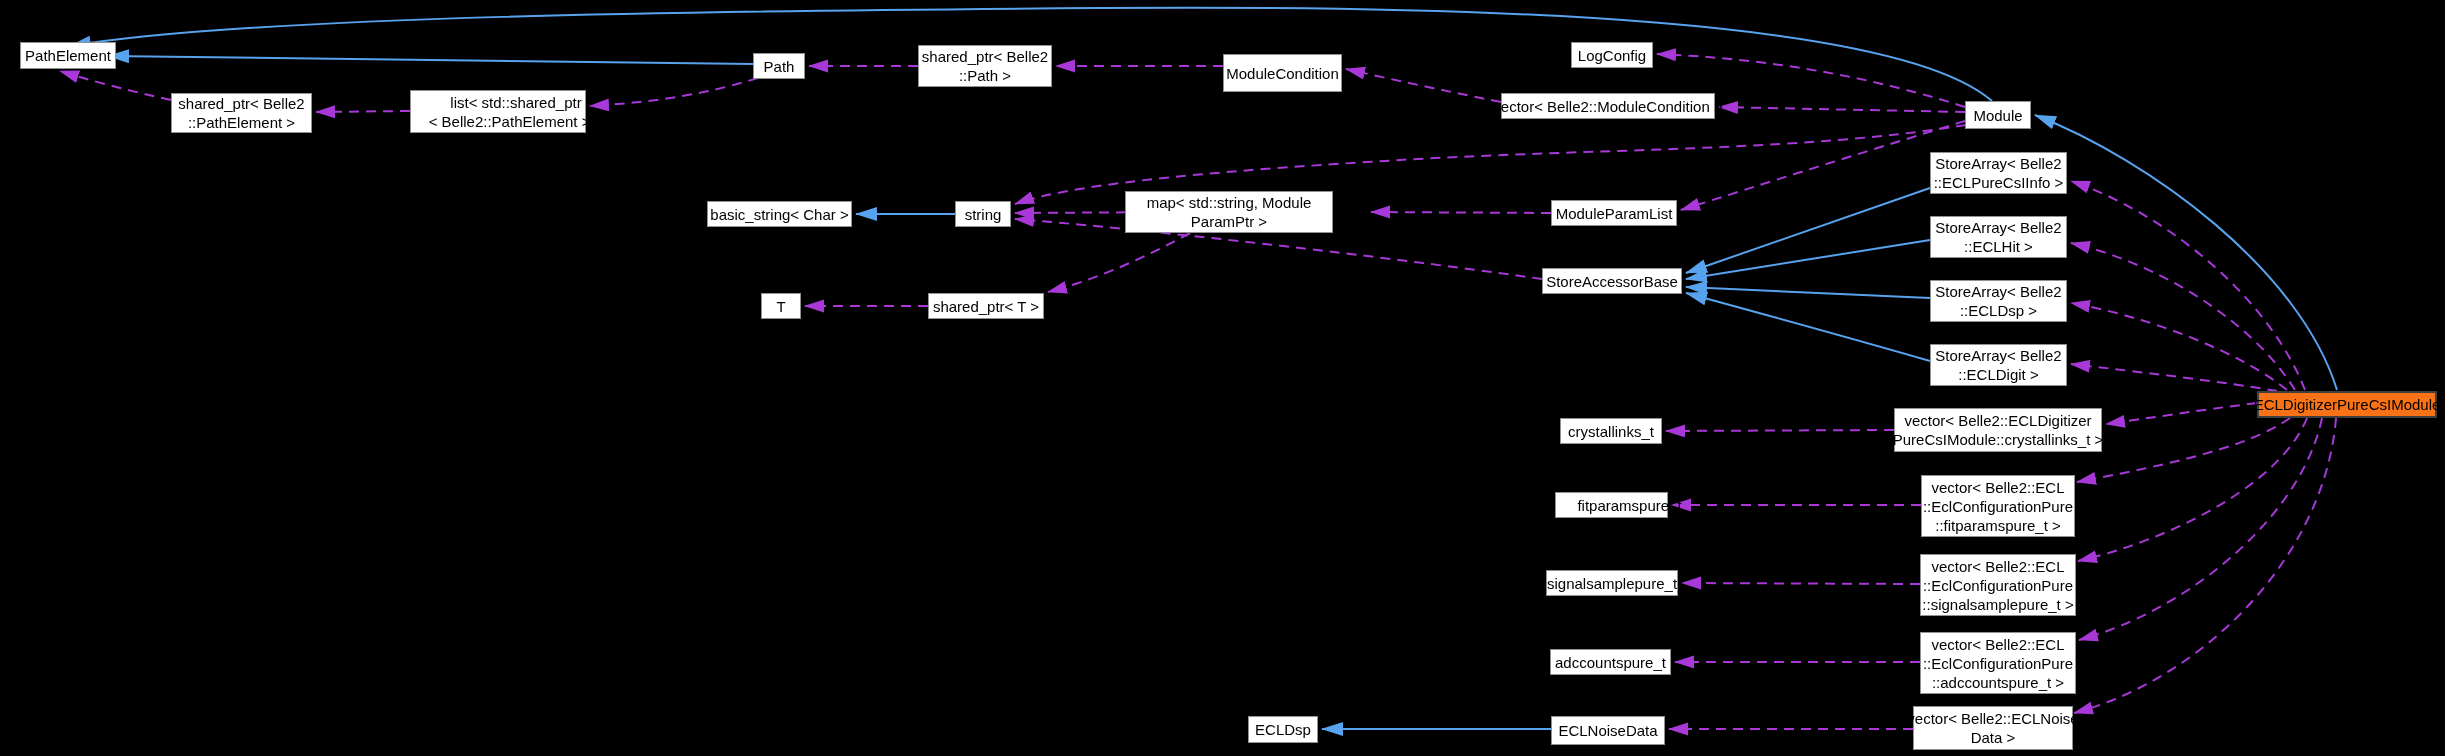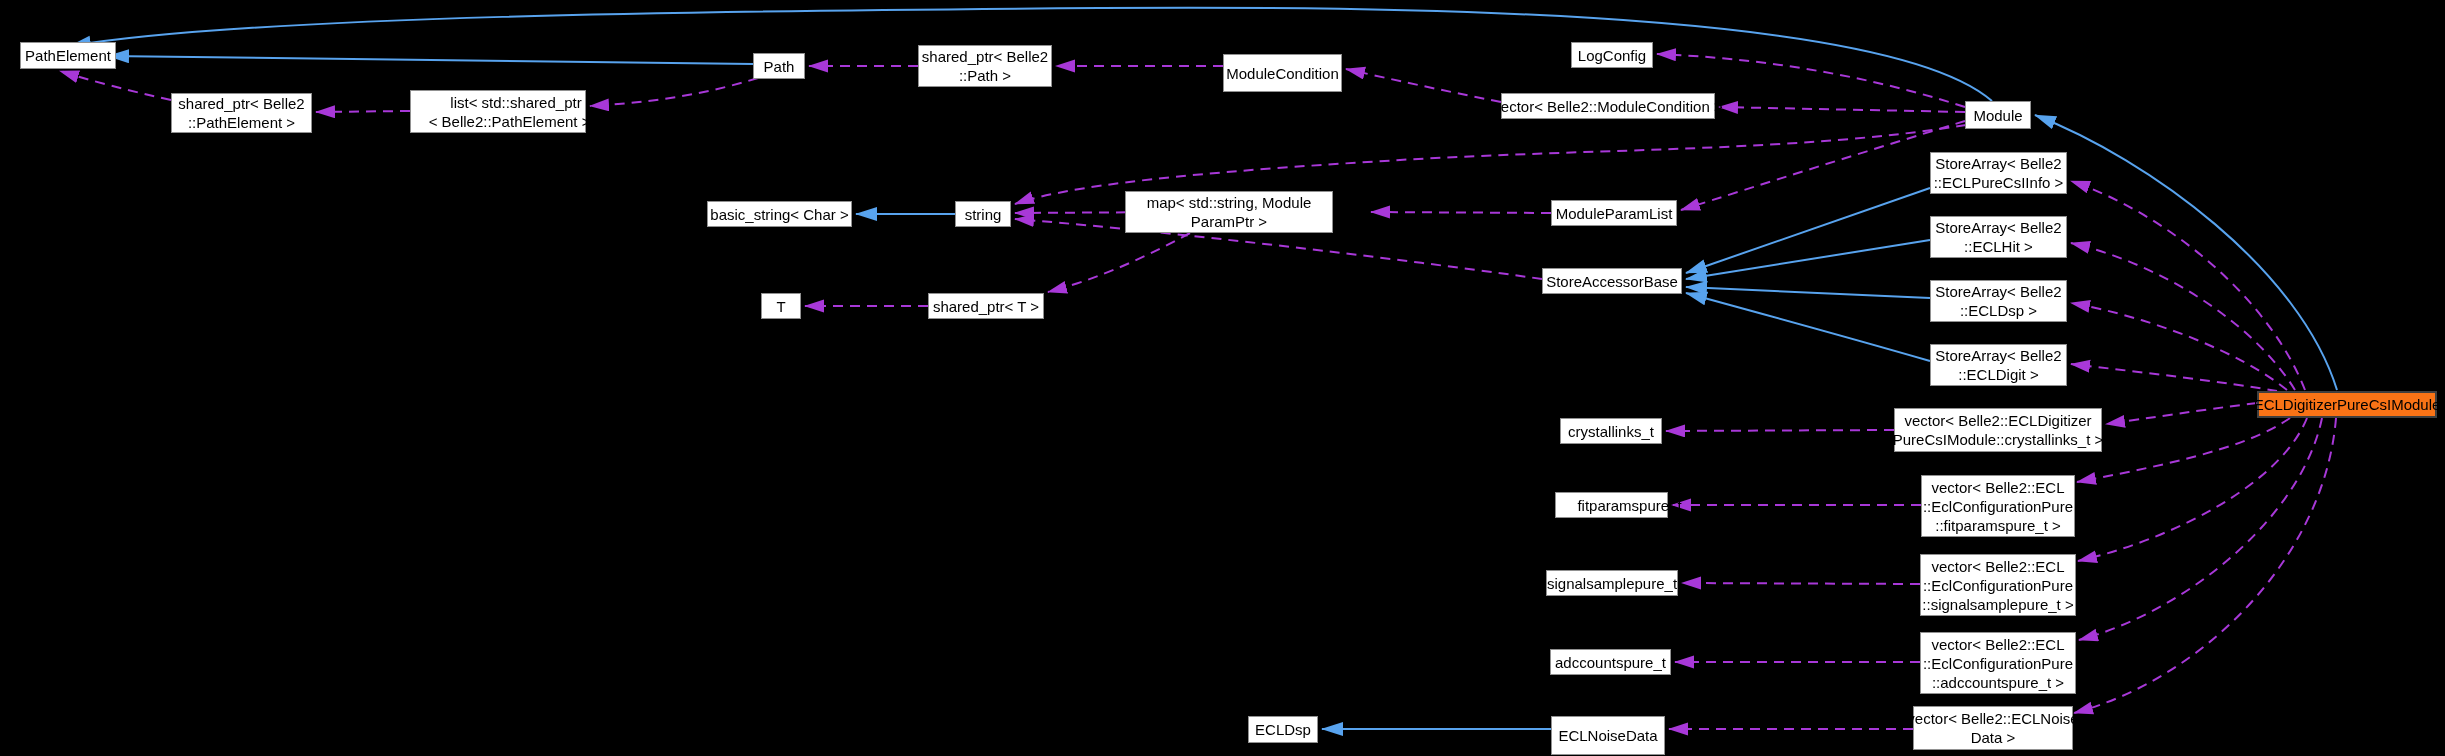--- a/index.html
+++ b/index.html
@@ -168,21 +168,21 @@
         <span>adccountspure_t</span>
       </div>
       <div class="node" style="left: 1920px; top: 632px; width: 156px; height: 62px;">
         <span>vector&lt; Belle2::ECL</span>
         <span>::EclConfigurationPure</span>
         <span>::adccountspure_t &gt;</span>
       </div>
       <div class="node" style="left: 1248px; top: 716px; width: 70px; height: 27px;">
         <span>ECLDsp</span>
       </div>
-      <div class="node" style="left: 1551px; top: 716px; width: 114px; height: 39px;">
+      <div class="node" style="left: 1551px; top: 716px; width: 114px; height: 29px;">
         <span>ECLNoiseData</span>
       </div>
       <div class="node" style="left: 1913px; top: 706px; width: 160px; height: 44px;">
         <span>vector&lt; Belle2::ECLNoise</span>
         <span>Data &gt;</span>
       </div>
     </div>
 </div>
 
 </body></html>

